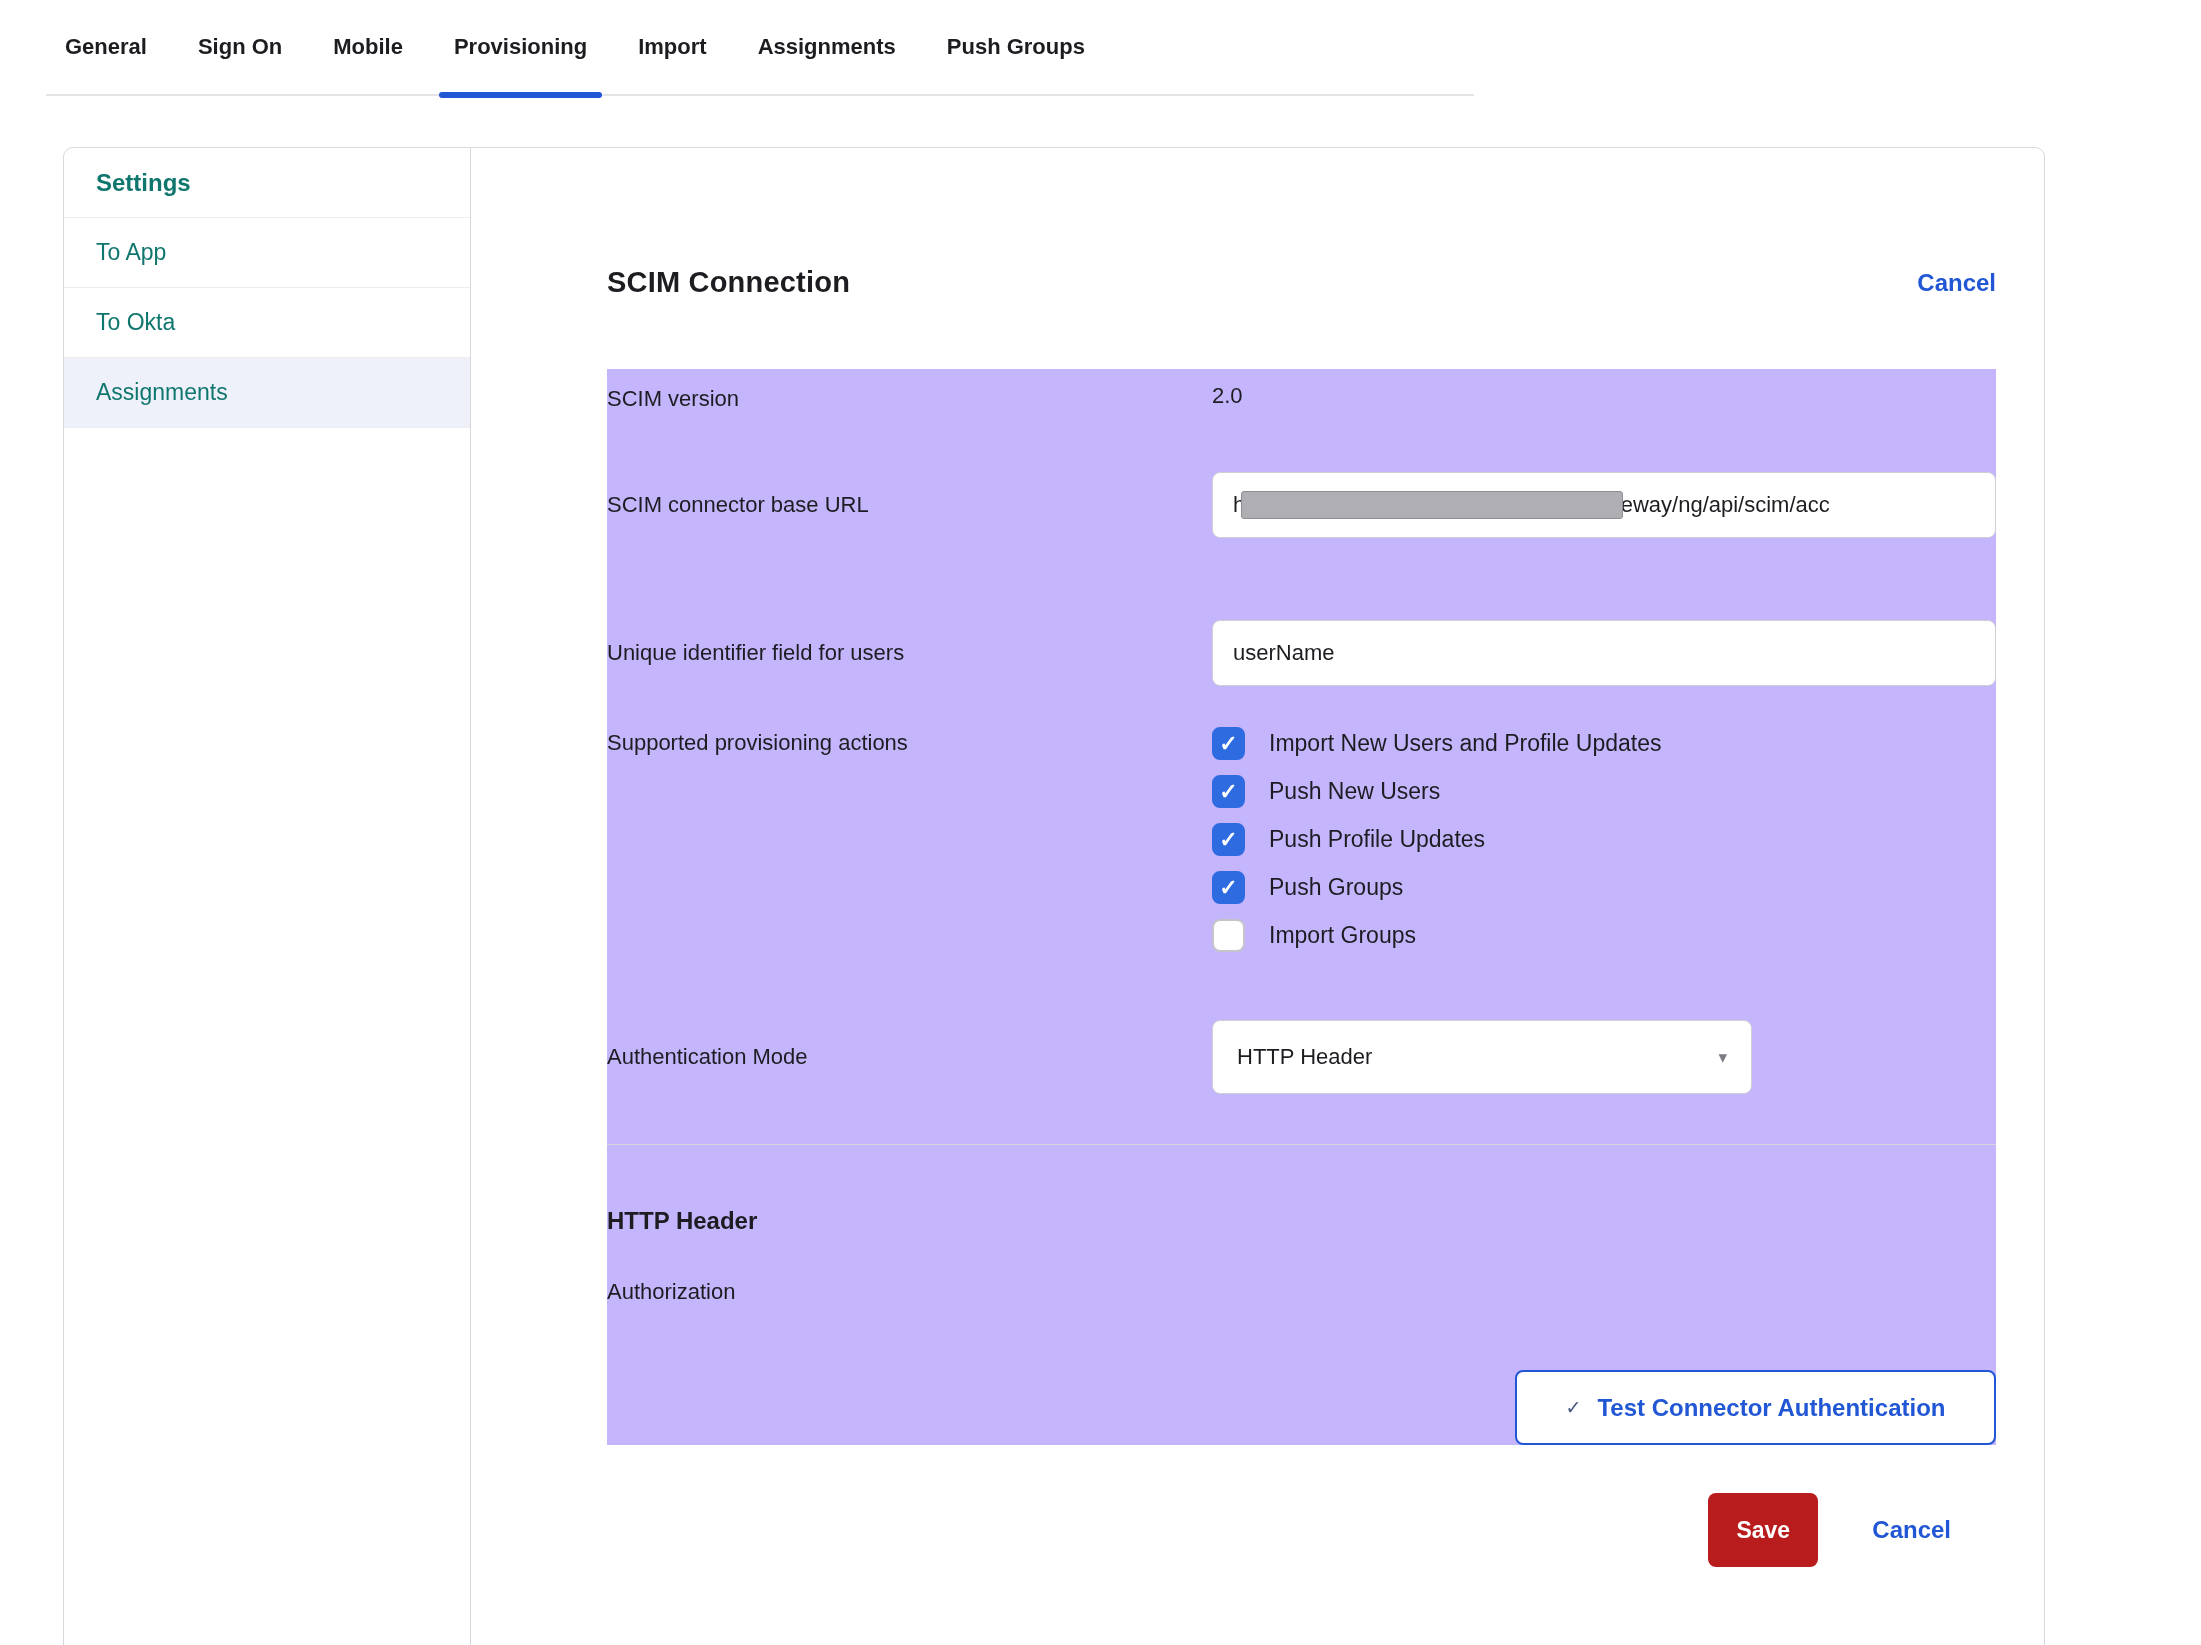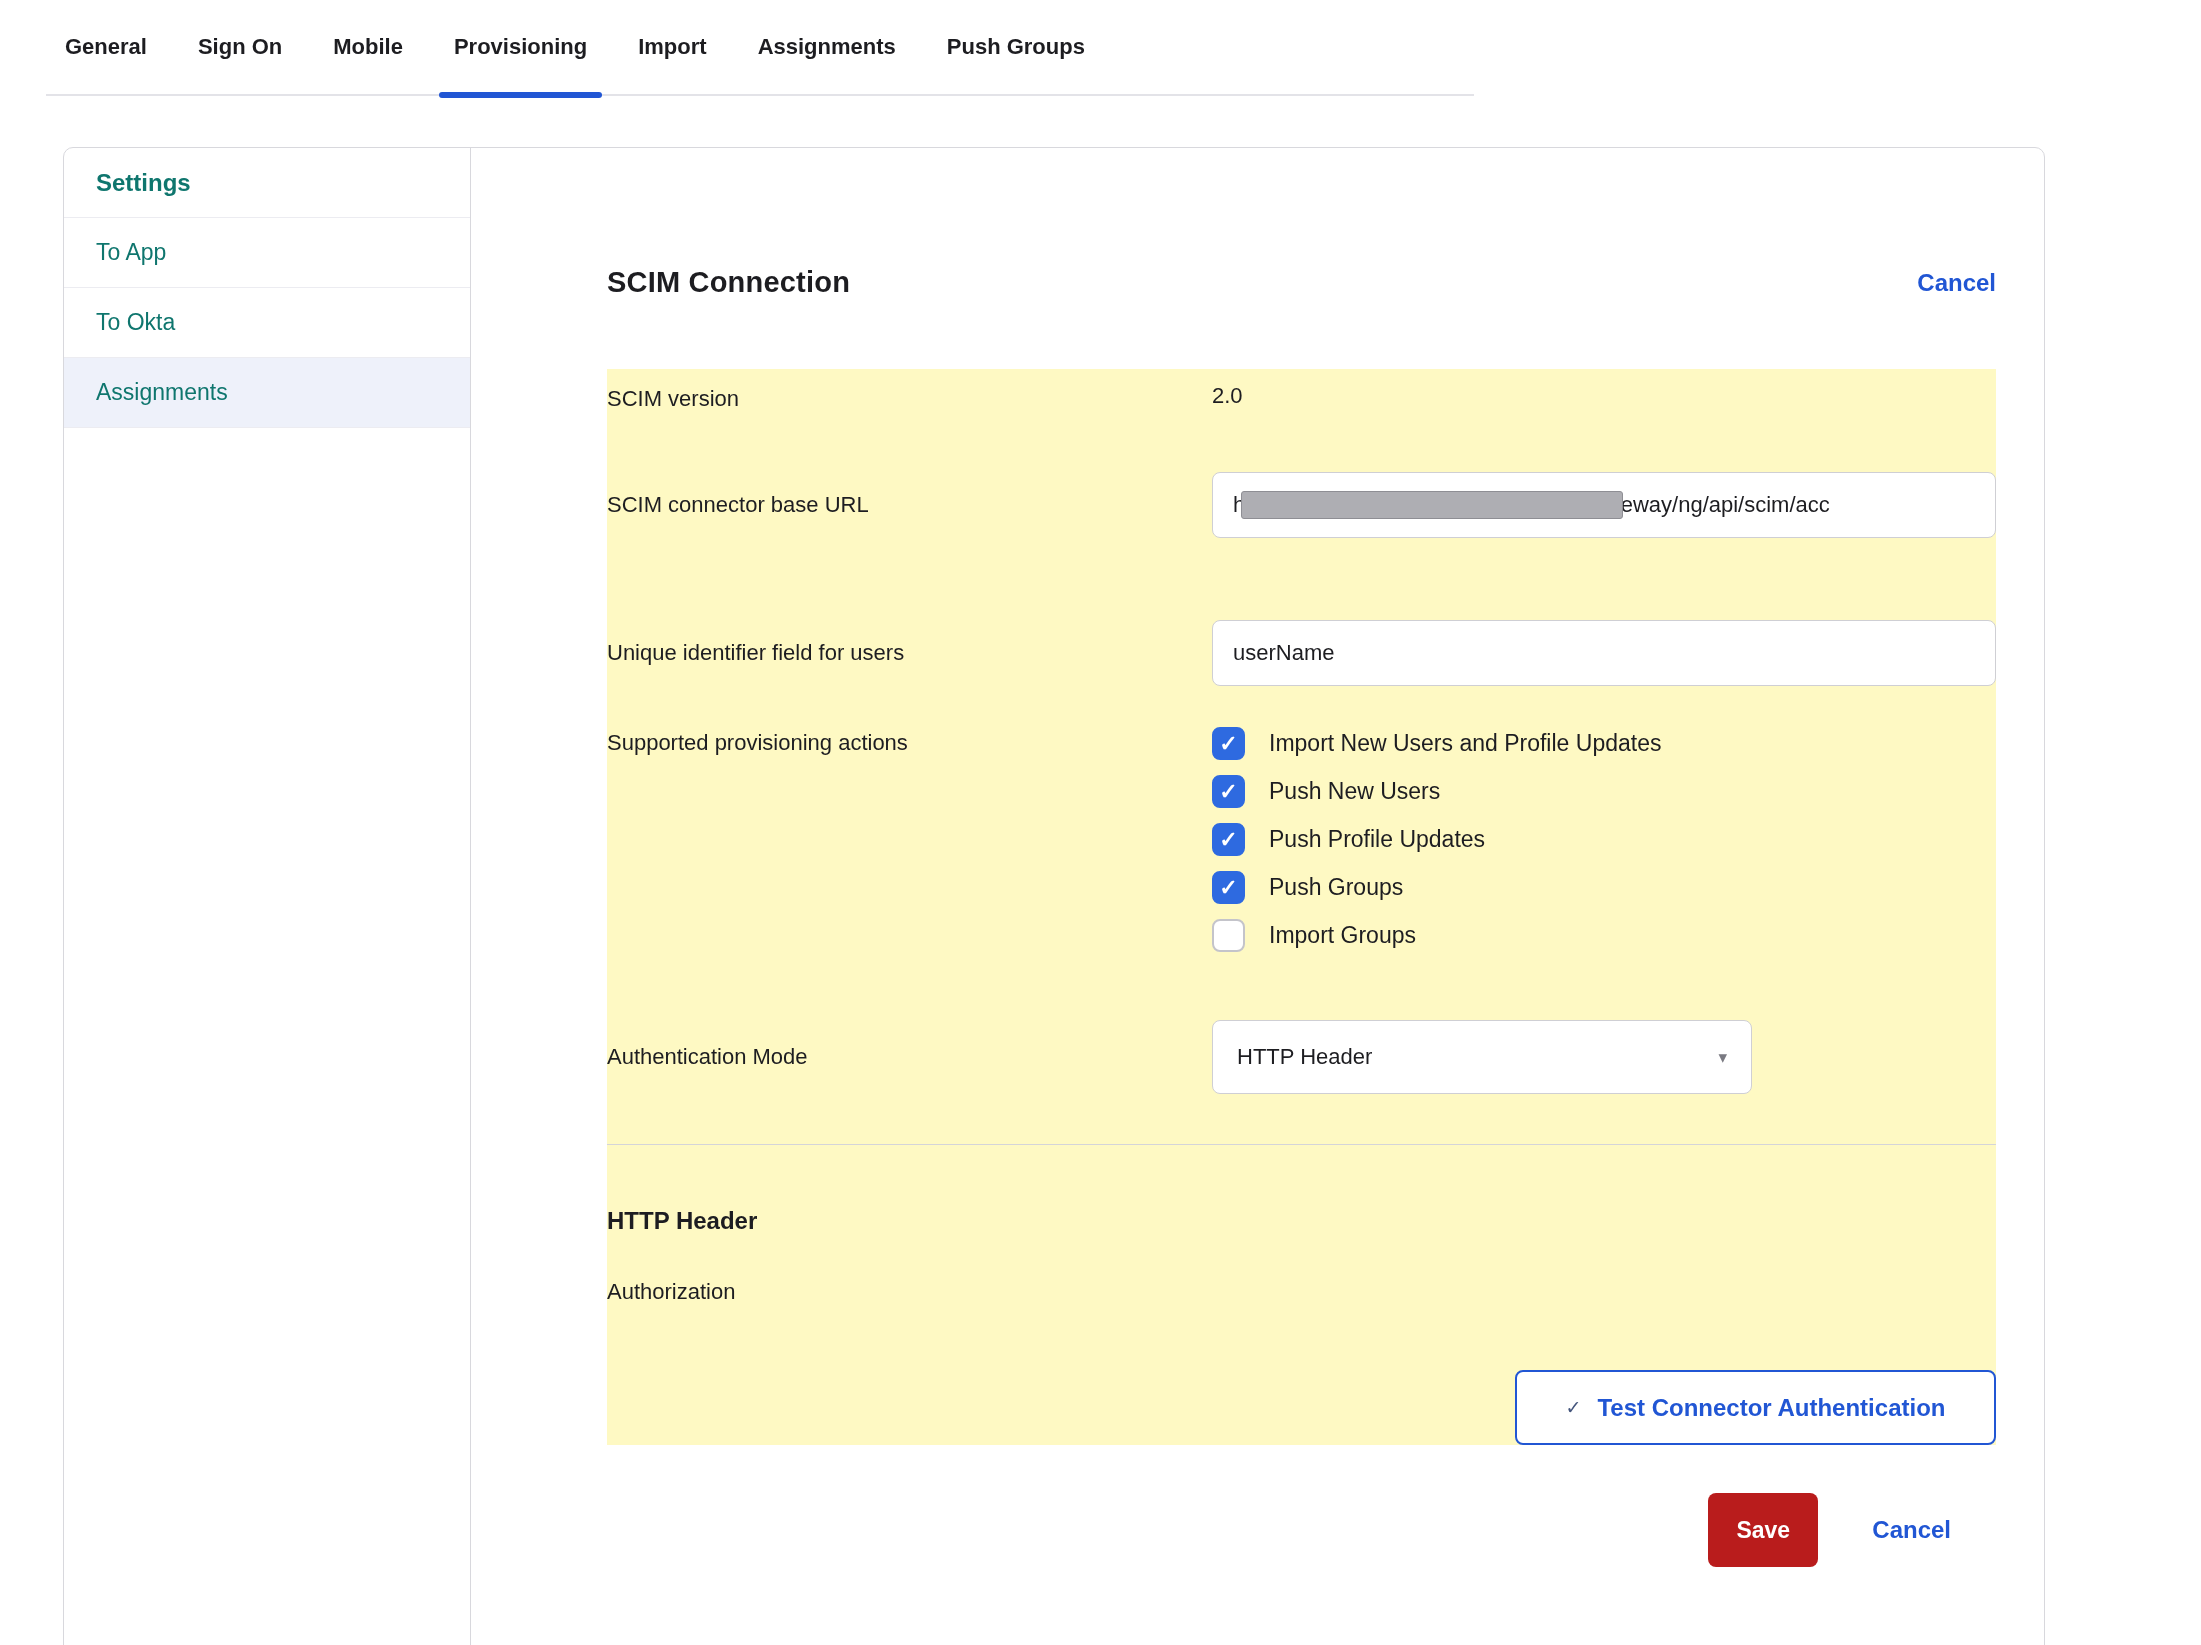--- a/index.html
+++ b/index.html
@@ -27,21 +27,21 @@
   .side-heading { font-weight:700; font-size:24px; cursor:default; }
   .side-row.active { background:#eef1fa; }
 
   
   .main { position:absolute; left:408px; top:0; right:0; padding:0 48px 0 135px; }
   .title-row { display:flex; justify-content:space-between; align-items:center; margin-top:118px; }
   .title-row h1 { font-size:29px; font-weight:700; letter-spacing:0.2px; }
   .link { color:#2156d4; font-weight:700; font-size:24px; text-decoration:none; cursor:pointer; }
 
   
-  .panel { margin-top:70px; background:#fef9c3; width:100%; }
+  .panel { margin-top:70px; background:#c4b5fd; width:100%; }
   .row { display:flex; }
   .row-label { width:605px; flex-shrink:0; font-size:22px; color:#1d1d21; padding-top:3px; }
   .row-fields { flex:1; min-width:0; }
 
   .row-version { padding-top:14px; }
   .value-text { font-size:22px; }
 
   .row-url { margin-top:60px; align-items:center; }
   .row-url .row-label, .row-uid .row-label, .row-auth .row-label, .row-authz .row-label { padding-top:0; }
   .text-input { position:relative; height:66px; background:#fff; border:1px solid #cfcfd4;

